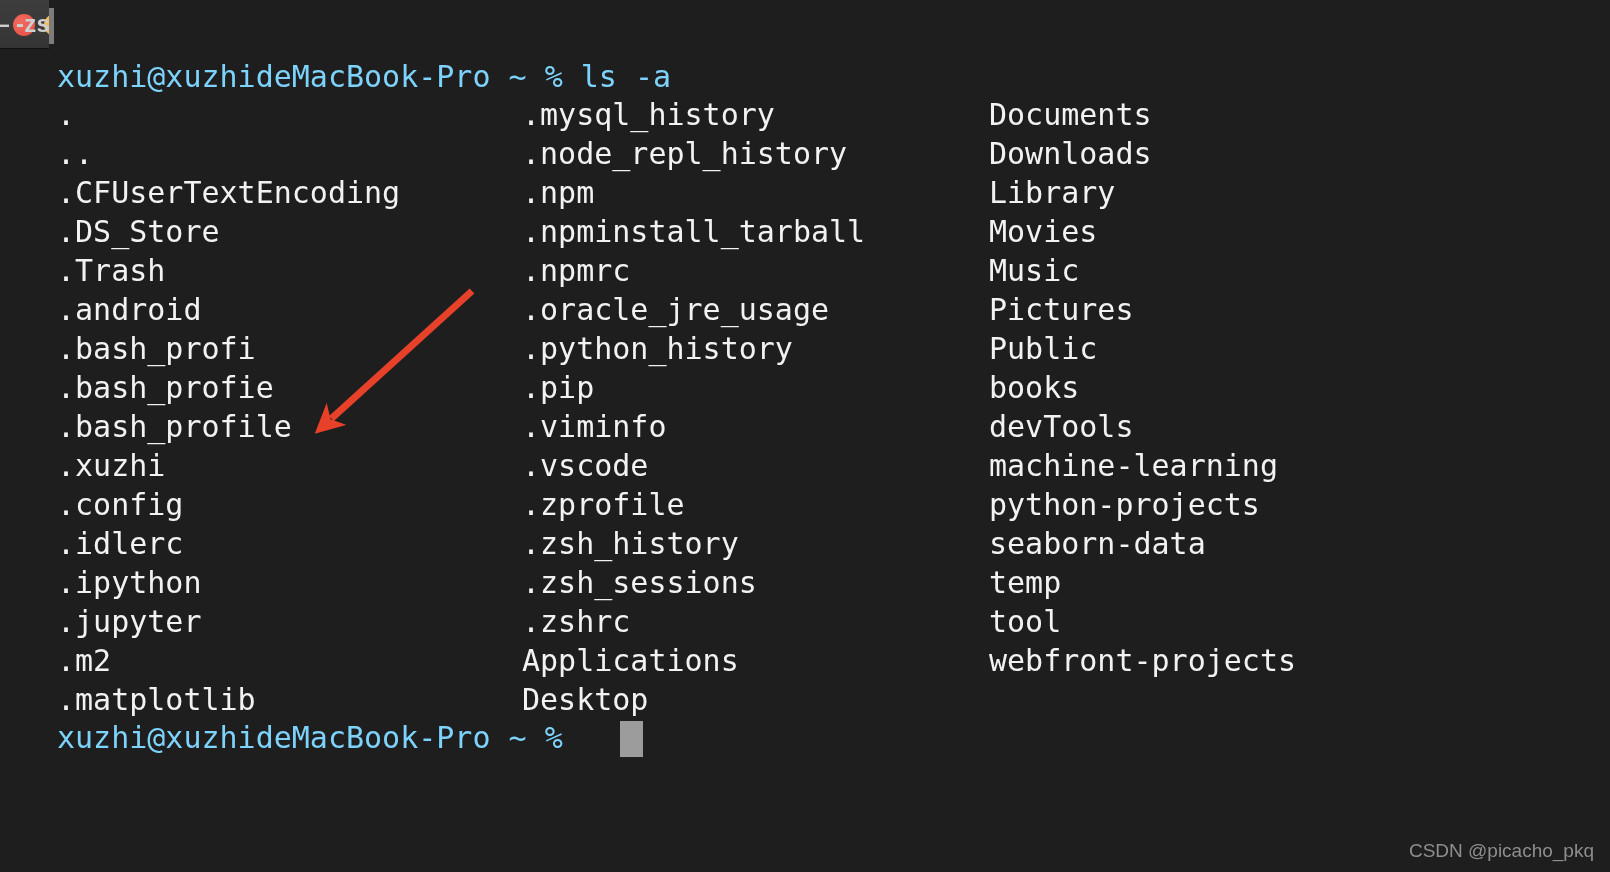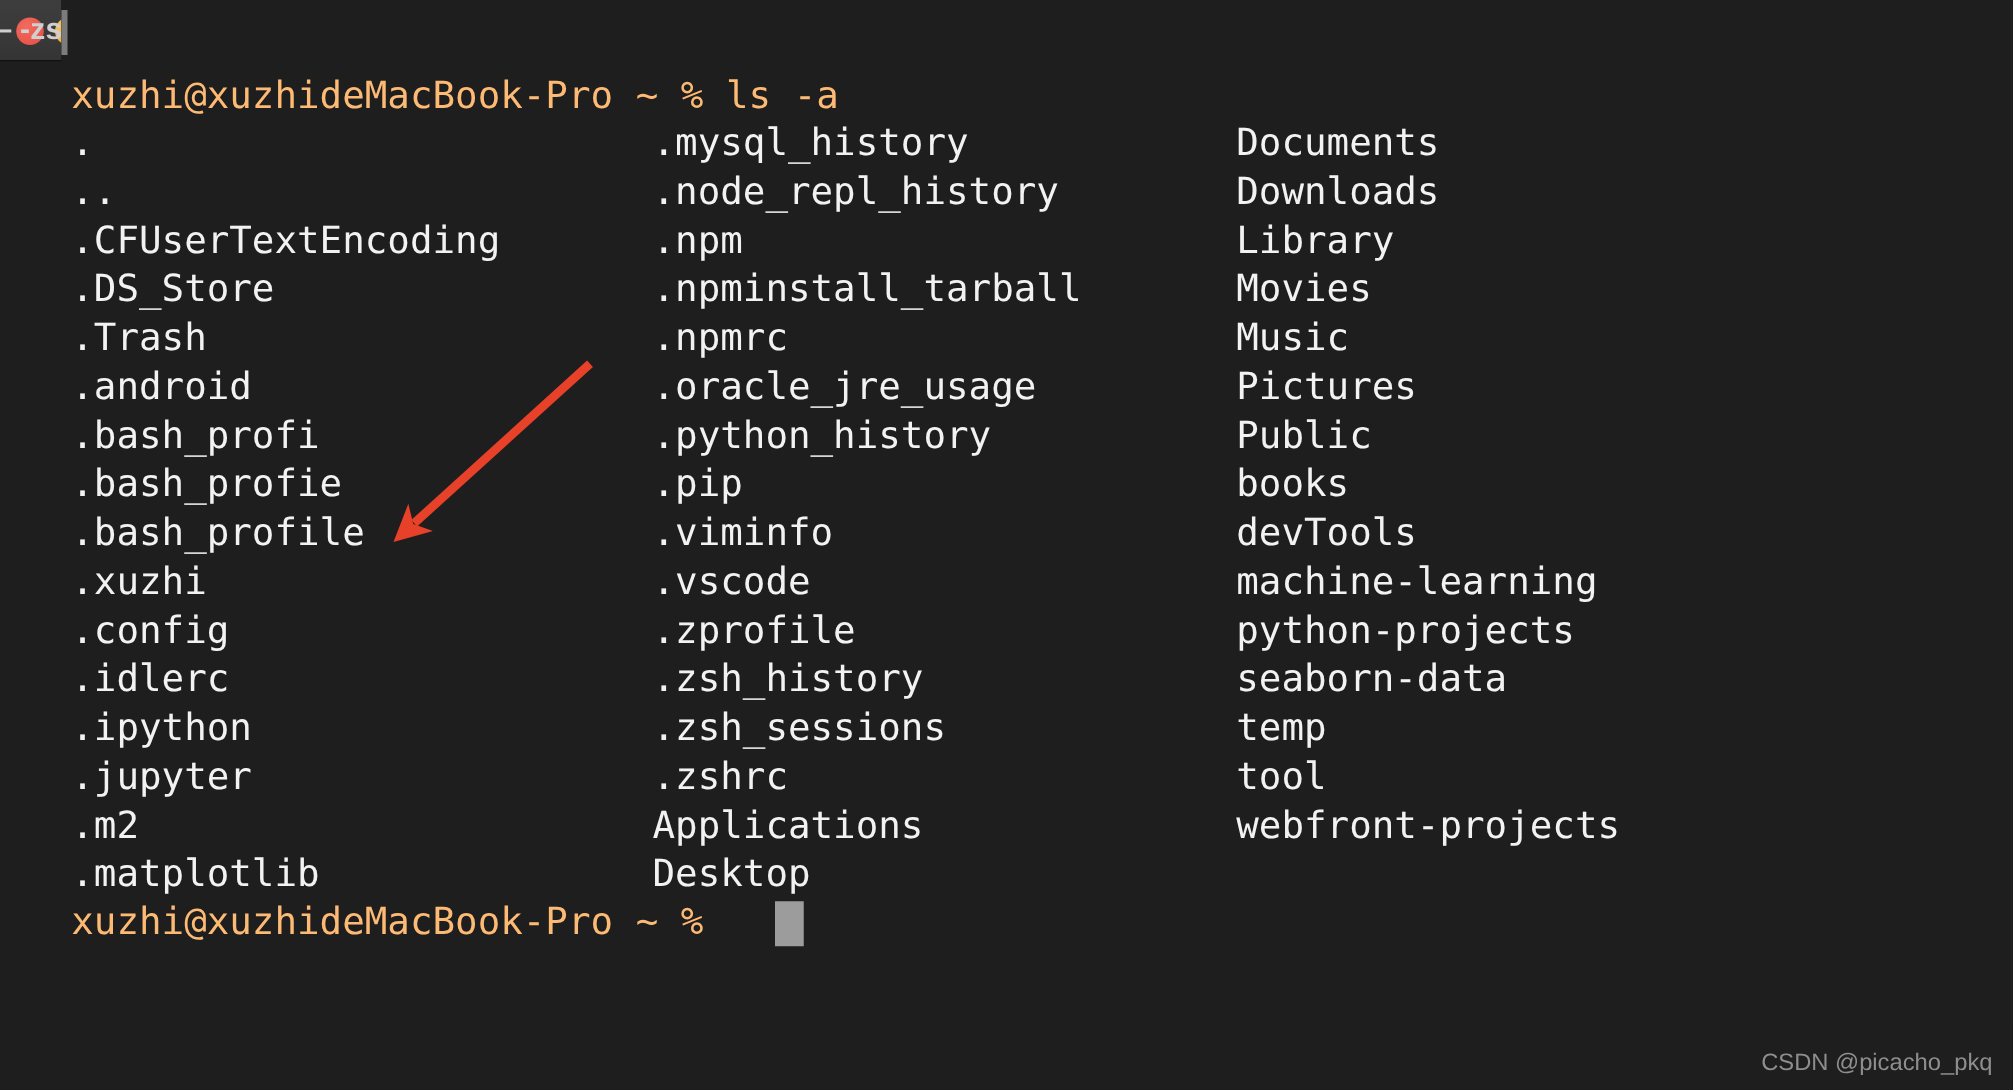--- a/index.html
+++ b/index.html
@@ -95,21 +95,21 @@
     width: 5px;
     height: 36px;
     background: #8d8d8d;
     opacity: 0.85;
   }
 
   .term-line {
     position: absolute;
     left: 8px;
     white-space: pre;
-    color: #fdba74;
+    color: #7dd3fc;
     font-family: "DejaVu Sans Mono", "Liberation Mono", monospace;
     font-size: 30px;
     line-height: 39px;
     letter-spacing: 0px;
   }
 
   #file-grid {
     position: absolute;
     left: 0;
     top: 95px;

